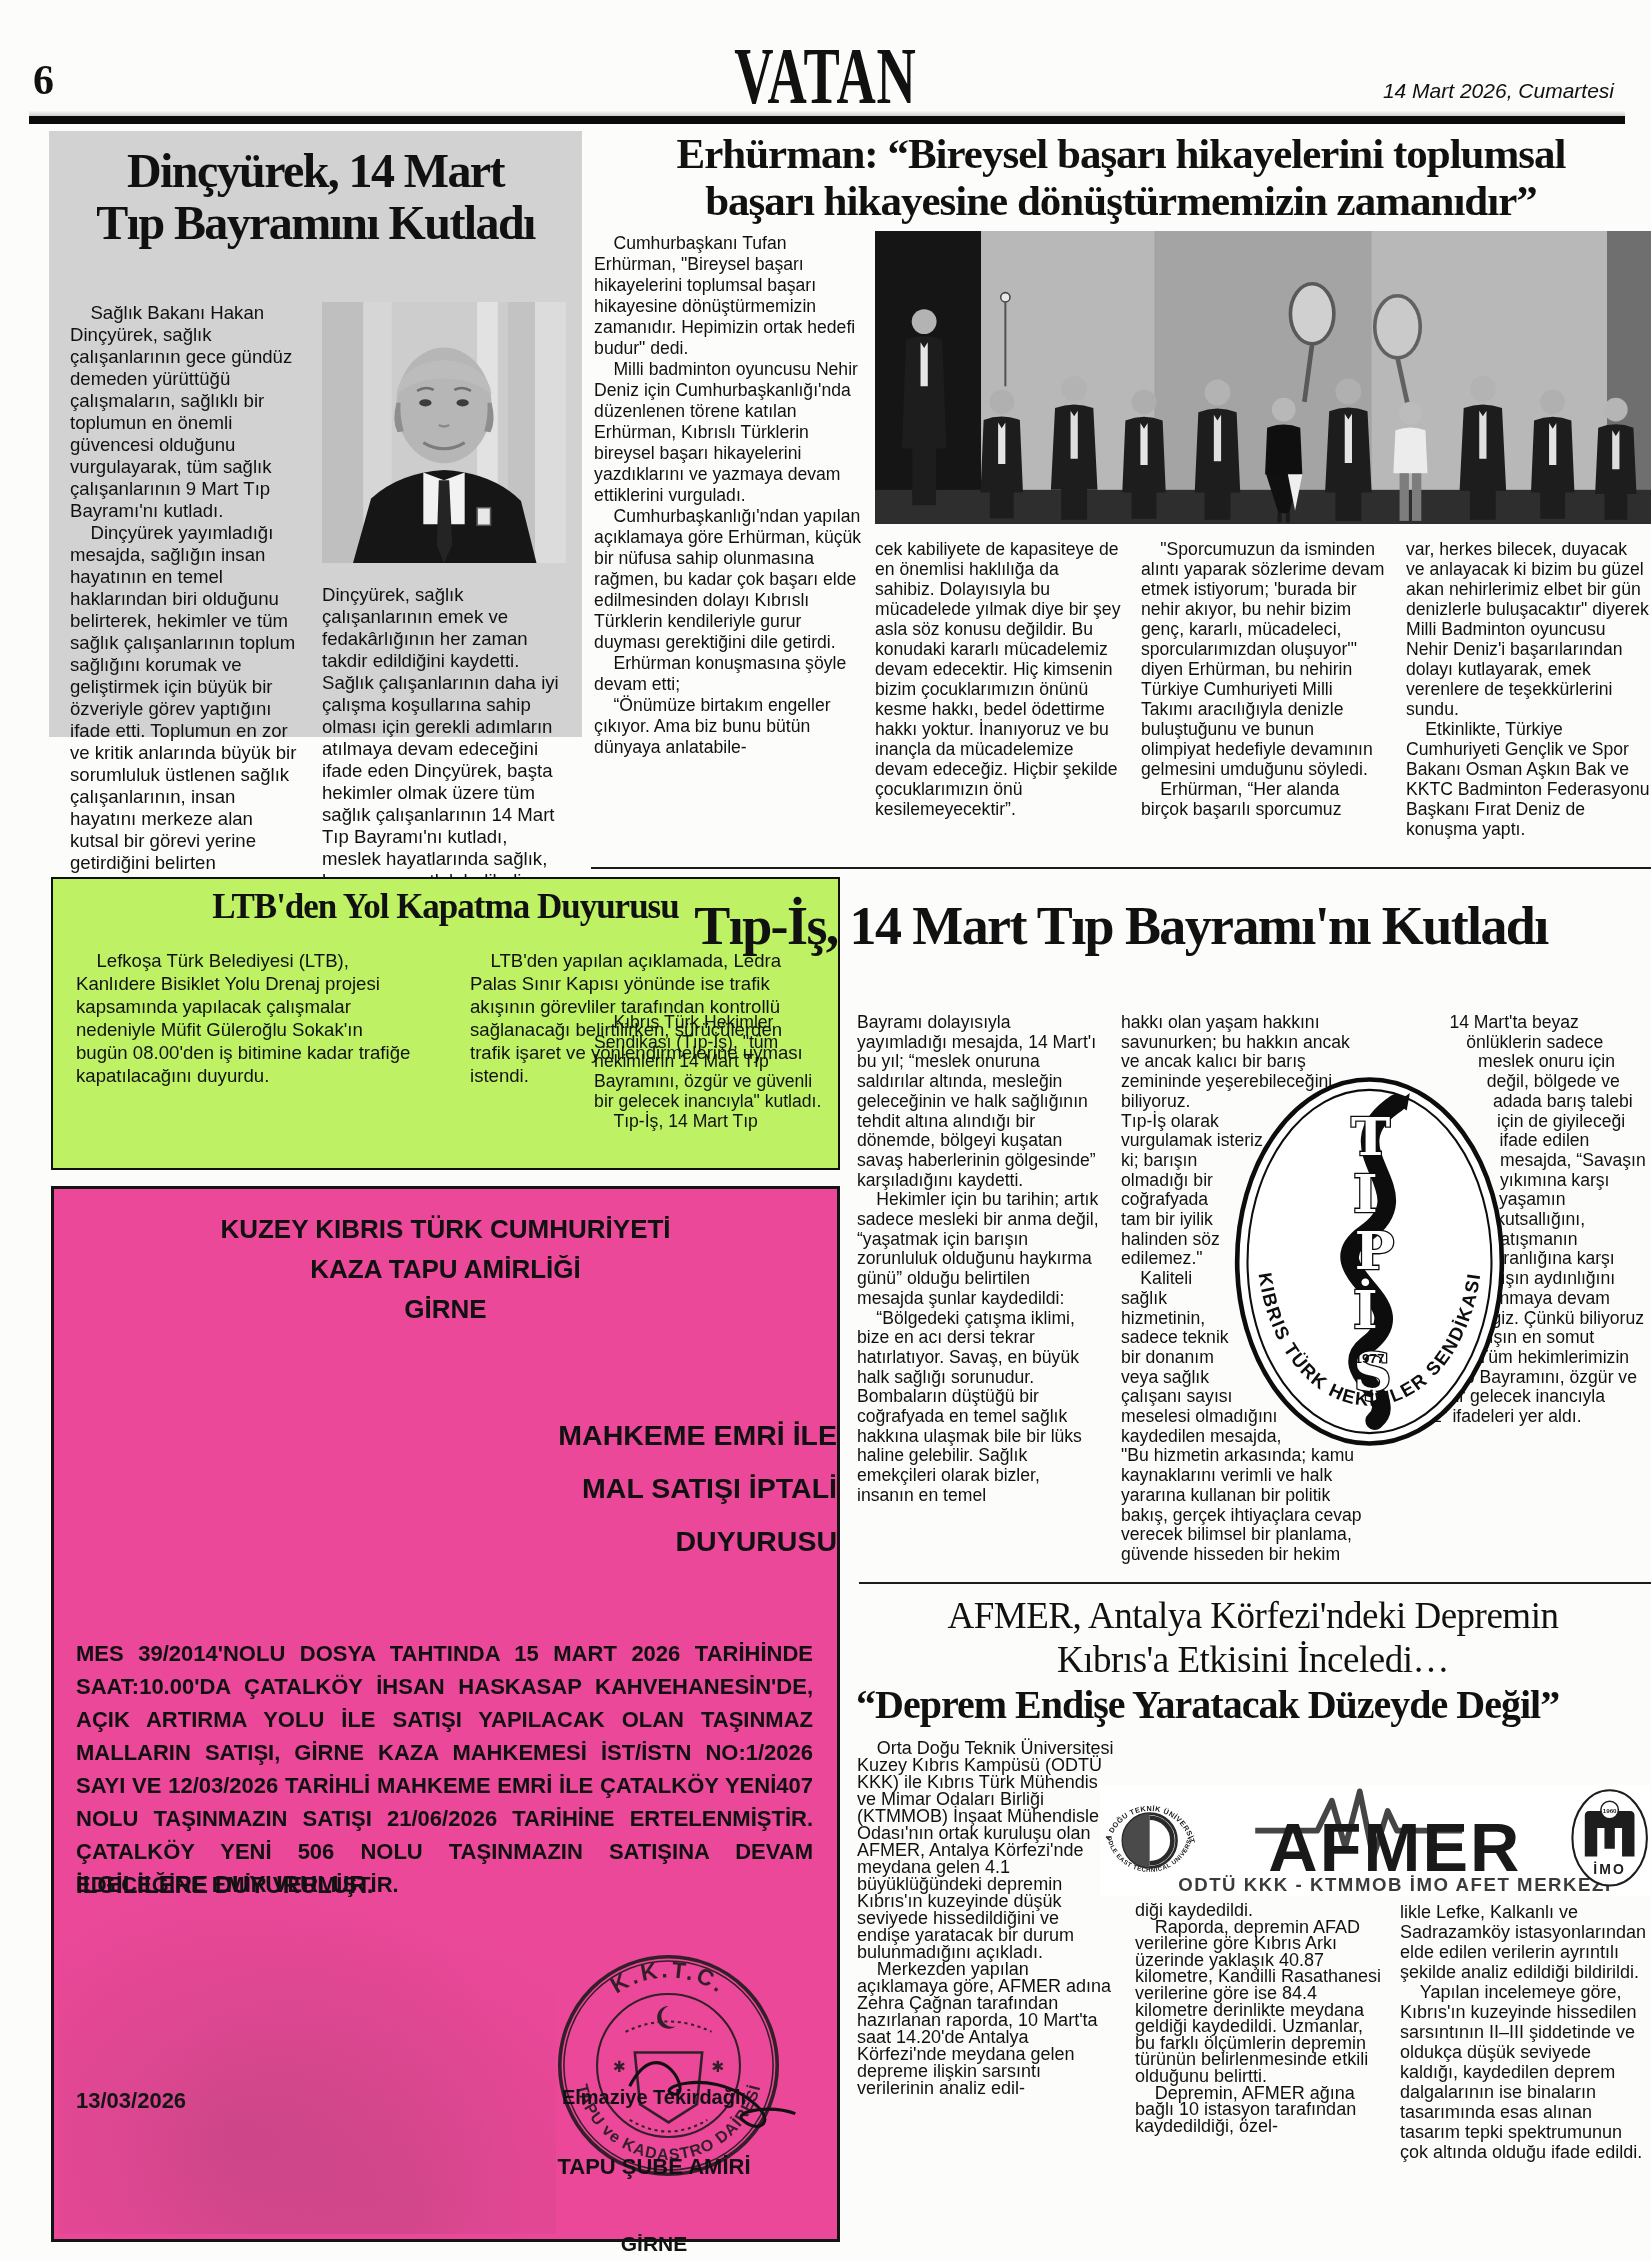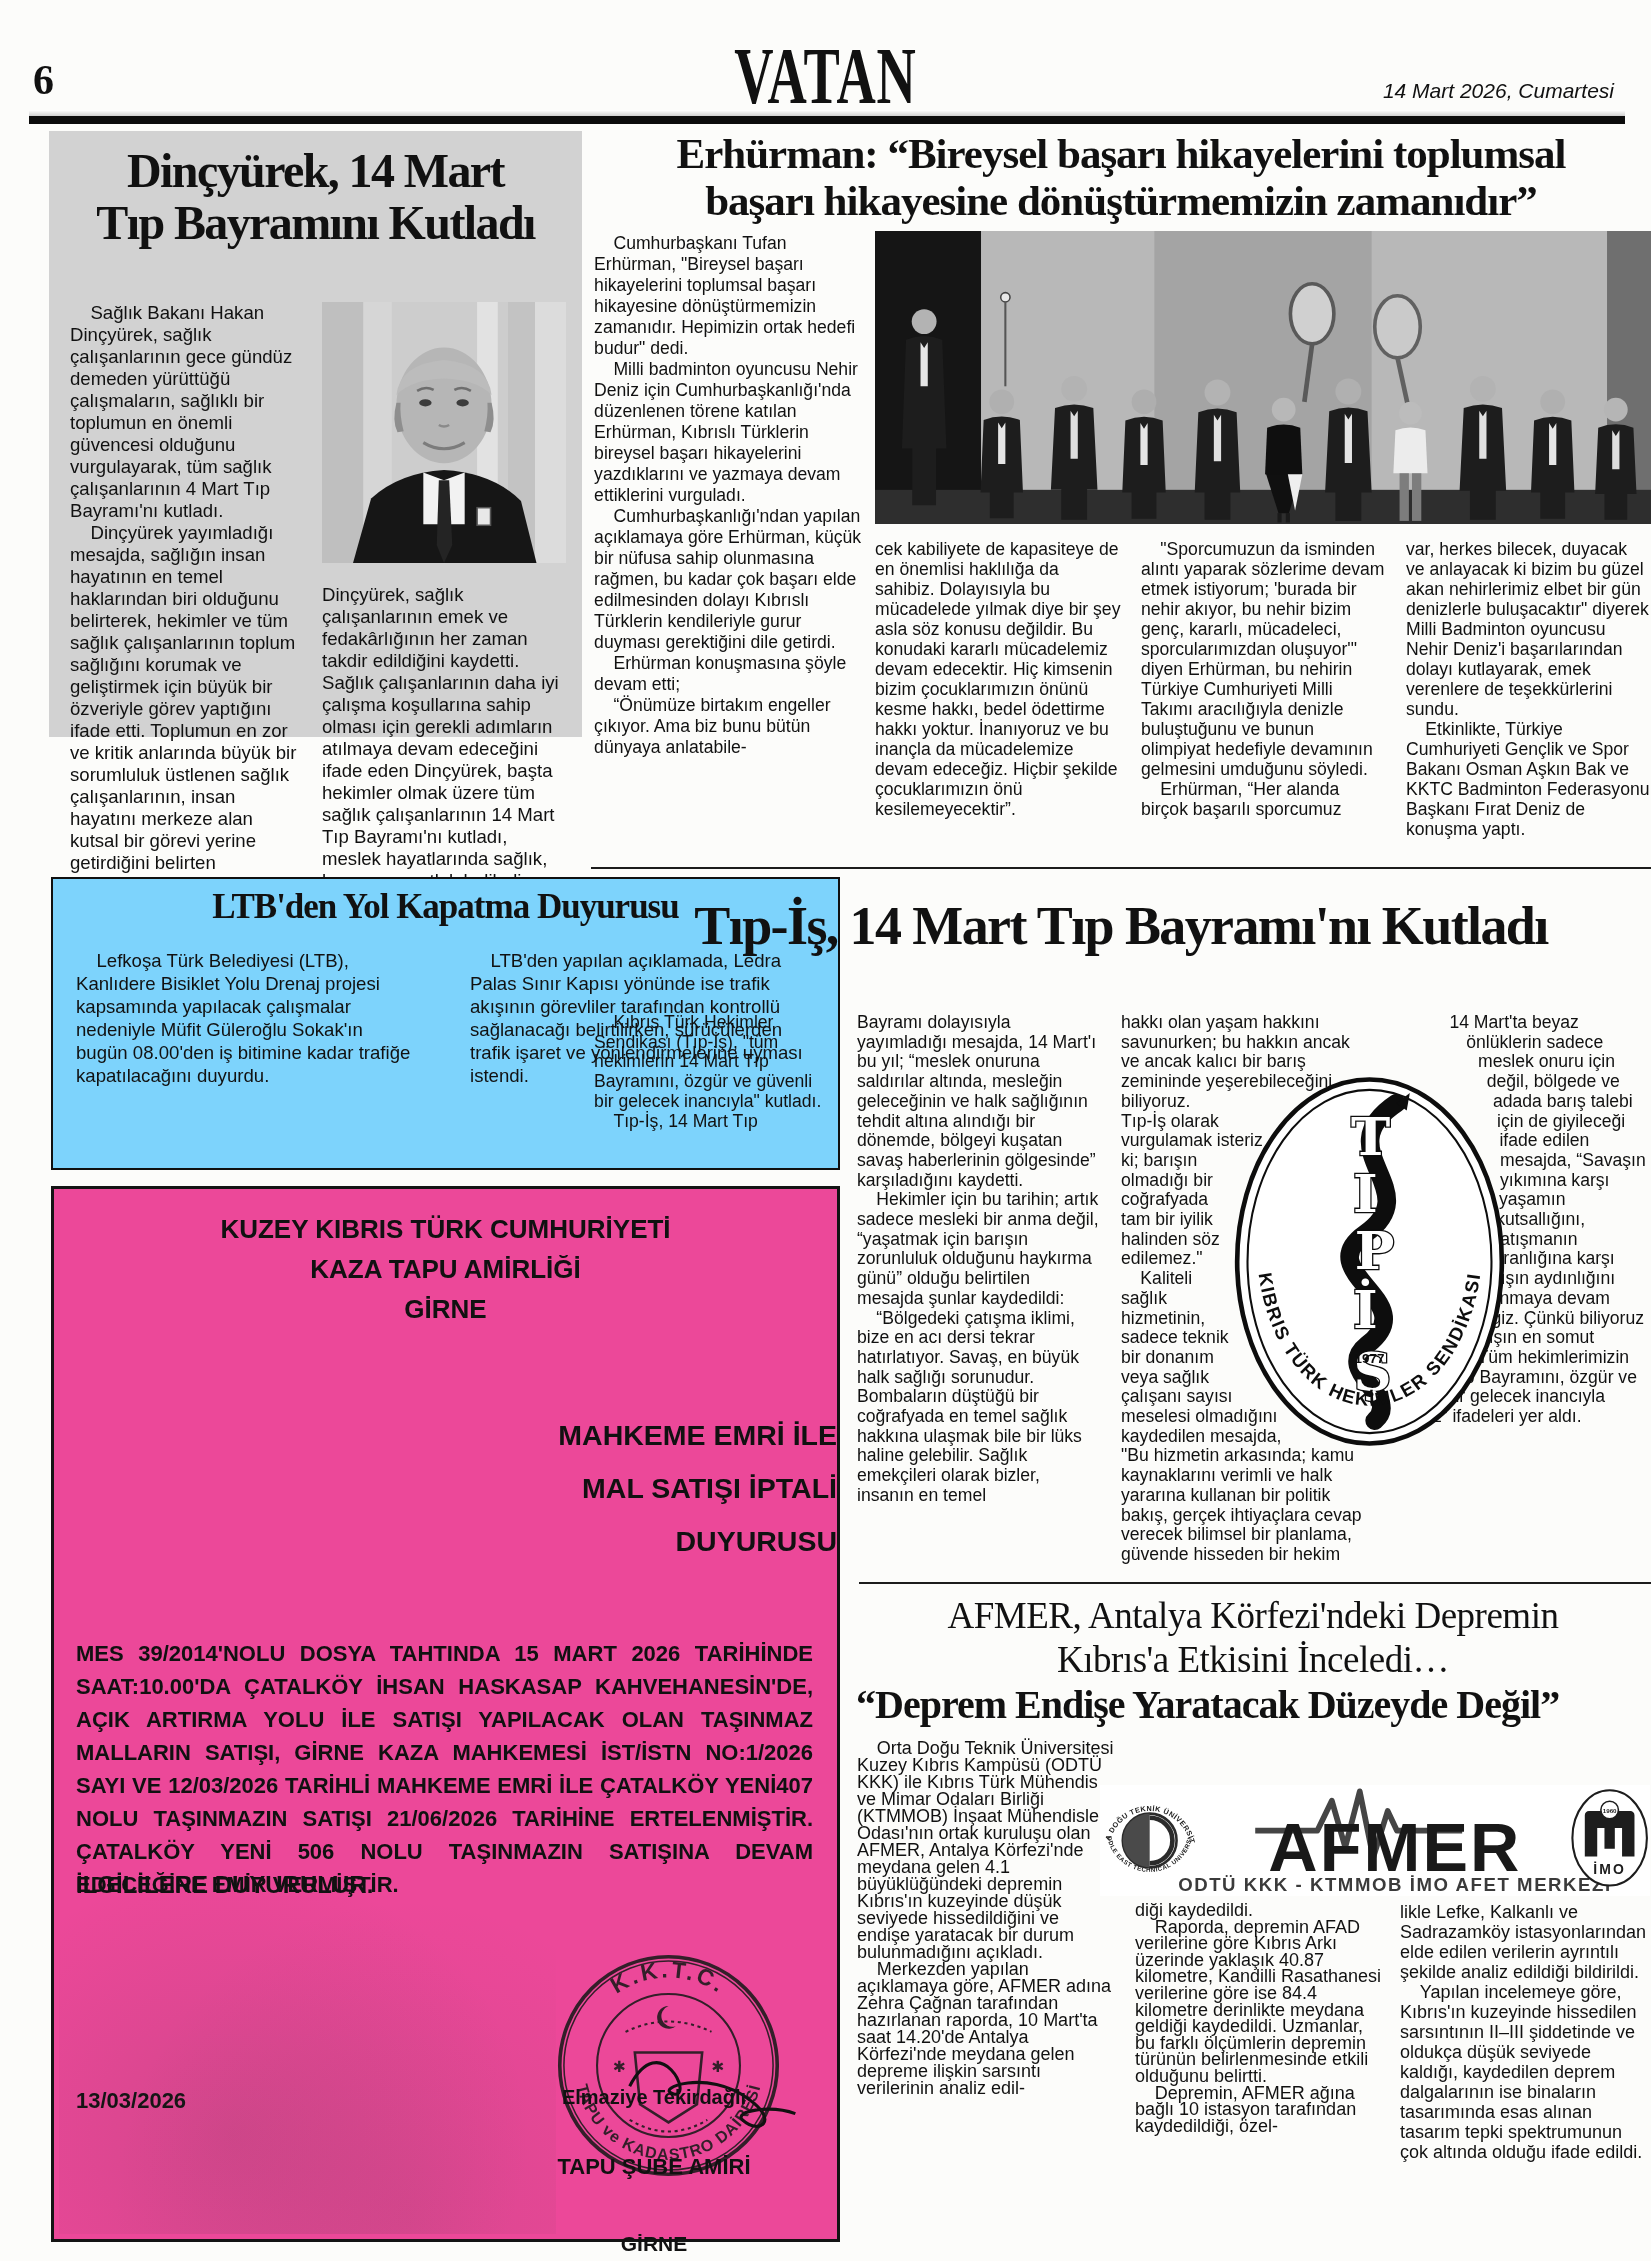--- a/index.html
+++ b/index.html
@@ -32,21 +32,21 @@
   .er-col{position:absolute;font-size:17.6px;line-height:21px;}
   .er-col1{left:3.1px;top:103px;width:269px;}
   .er-photo{position:absolute;left:284px;top:101px;width:776px;height:293px;}
   .er-col2{left:284px;top:409px;width:247px;line-height:20px;}
   .er-col3{left:550px;top:409px;width:247px;line-height:20px;}
   .er-col4{left:815px;top:409px;width:244px;line-height:20px;}
   .divider{position:absolute;background:#1c1c1c;}
 
   
   .ltb{position:absolute;left:51px;top:877px;width:789px;height:293px;border:2.6px solid #101010;
-       background:#7dd3fc;box-sizing:border-box;}
+       background:#bef264;box-sizing:border-box;}
   .ltb .title{text-align:center;margin-top:8.3px;font:700 35px "Liberation Serif",serif;letter-spacing:-1px;}
   .ltb-col{position:absolute;top:70px;font-size:18.6px;line-height:23px;}
   .ltb-col1{left:23px;width:335px;}
   .ltb-col2{left:417px;width:342px;}
 
   
   .tipis{position:absolute;left:591px;top:881px;width:1060px;height:713px;}
   .tipis .title{text-align:center;margin-top:17.6px;font:700 54px/1 "Liberation Serif",serif;letter-spacing:-1.6px;}
   .tp-col{position:absolute;top:132px;font-size:17.6px;line-height:19.7px;}
   .tp-col1{left:3.1px;width:242px;}
@@ -99,21 +99,21 @@
   <div class="pdate">14 Mart 2026, Cumartesi</div>
   <div class="toprule-shadow"></div>
   <div class="toprule"></div>
 
   <section class="dincyurek">
     <div class="title">
       <div>Dinçyürek, 14 Mart</div>
       <div>Tıp Bayramını Kutladı</div>
     </div>
     <div class="dy-col1">
-        <p>Sağlık Bakanı Hakan Dinçyürek, sağlık çalışanlarının gece gündüz demeden yürüttüğü çalışmaların, sağlıklı bir toplumun en önemli güvencesi olduğunu vurgulayarak, tüm sağlık çalışanlarının 4 Mart Tıp Bayramı'nı kutladı.</p>
+        <p>Sağlık Bakanı Hakan Dinçyürek, sağlık çalışanlarının gece gündüz demeden yürüttüğü çalışmaların, sağlıklı bir toplumun en önemli güvencesi olduğunu vurgulayarak, tüm sağlık çalışanlarının 9 Mart Tıp Bayramı'nı kutladı.</p>
         <p>Dinçyürek yayımladığı mesajda, sağlığın insan hayatının en temel haklarından biri olduğunu belirterek, hekimler ve tüm sağlık çalışanlarının toplum sağlığını korumak ve geliştirmek için büyük bir özveriyle görev yaptığını ifade etti. Toplumun en zor ve kritik anlarında büyük bir sorumluluk üstlenen sağlık çalışanlarının, insan hayatını merkeze alan kutsal bir görevi yerine getirdiğini belirten</p>
       </div>
     <div class="dy-col2">
       <svg class="dy-photo" viewBox="0 0 472 505" preserveAspectRatio="none">
         <rect width="472" height="505" fill="#cdcdcd"></rect>
         <rect x="0" width="80" height="505" fill="#bfbfbf"></rect>
         <rect x="80" width="55" height="505" fill="#d6d6d6"></rect>
         <rect x="300" width="40" height="505" fill="#e2e2e2"></rect>
         <rect x="360" width="52" height="505" fill="#c3c3c3"></rect>
         <rect x="412" width="60" height="505" fill="#dcdcdc"></rect>

